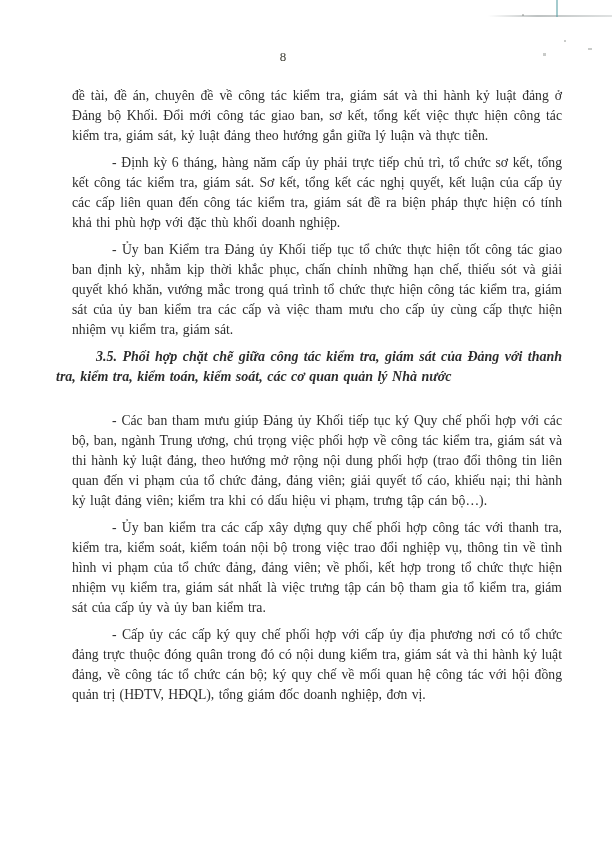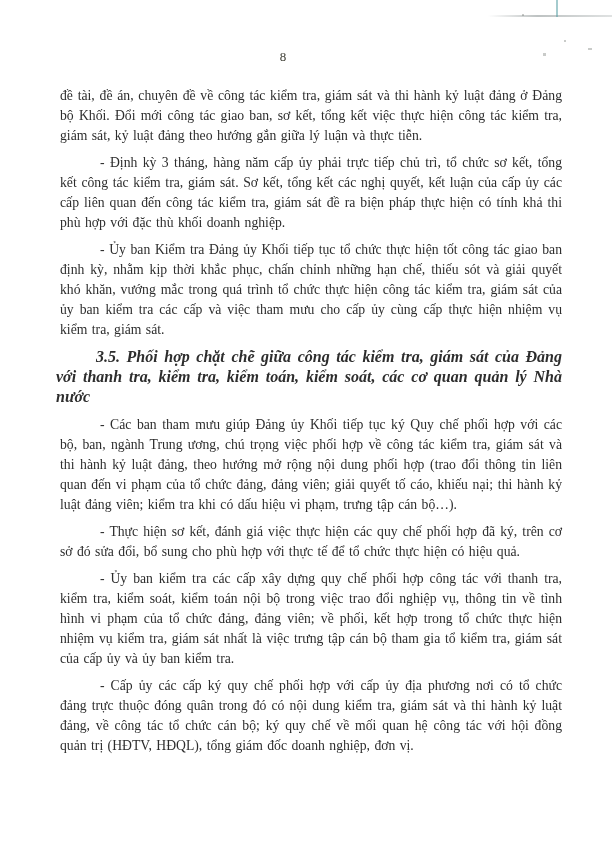--- a/index.html
+++ b/index.html
@@ -26,35 +26,35 @@
     font-size: 13px;
     color: #3a3a30;
   }
   .content {
     position: absolute;
     top: 86px;
     left: 56px;
     width: 506px;
   }
   .para {
-    margin: 0 0 7px 4px;
+    margin: 0 0 7px 16px;
     font-size: 13.7px;
     line-height: 20px;
     text-align: justify;
     text-justify: inter-word;
     word-spacing: 1px;
   }
   .para.indent {
     text-indent: 40px;
   }
   .para.heading {
     font-weight: bold;
     font-style: italic;
-    font-size: 16px;
-    margin: 3px 0 8px 0;
+    font-size: 14px;
+    margin: 3px 0 24px 0;
   }
   
   .scan-line-h {
     position: absolute;
     top: 15px;
     left: 488px;
     width: 124px;
     height: 2px;
     background: linear-gradient(to right, rgba(120,130,130,0), rgba(110,120,120,0.45) 40%, rgba(130,140,140,0.25));
     pointer-events: none;
@@ -84,28 +84,27 @@
   <div class="speck s1"></div>
   <div class="speck s2"></div>
   <div class="speck s3"></div>
   <div class="speck s4"></div>
 
   <div class="page-number-wrap">8</div>
 
   <div class="content">
     <p class="para">đề tài, đề án, chuyên đề về công tác kiểm tra, giám sát và thi hành kỷ luật đảng ở Đảng bộ Khối. Đổi mới công tác giao ban, sơ kết, tổng kết việc thực hiện công tác kiểm tra, giám sát, kỷ luật đảng theo hướng gắn giữa lý luận và thực tiễn.</p>
 
-    <p class="para indent">- Định kỳ 3 tháng, hàng năm cấp ủy phải trực tiếp chủ trì, tổ chức sơ kết, tổng kết công tác kiểm tra, giám sát. Sơ kết, tổng kết các nghị quyết, kết luận của cấp ủy các cấp liên quan đến công tác kiểm tra, giám sát đề ra biện pháp thực hiện có tính khả thi phù hợp với đặc thù khối doanh nghiệp.</p>
+    <p class="para indent">- Định kỳ 6 tháng, hàng năm cấp ủy phải trực tiếp chủ trì, tổ chức sơ kết, tổng kết công tác kiểm tra, giám sát. Sơ kết, tổng kết các nghị quyết, kết luận của cấp ủy các cấp liên quan đến công tác kiểm tra, giám sát đề ra biện pháp thực hiện có tính khả thi phù hợp với đặc thù khối doanh nghiệp.</p>
 
     <p class="para indent">- Ủy ban Kiểm tra Đảng ủy Khối tiếp tục tổ chức thực hiện tốt công tác giao ban định kỳ, nhằm kịp thời khắc phục, chấn chỉnh những hạn chế, thiếu sót và giải quyết khó khăn, vướng mắc trong quá trình tổ chức thực hiện công tác kiểm tra, giám sát của ủy ban kiểm tra các cấp và việc tham mưu cho cấp ủy cùng cấp thực hiện nhiệm vụ kiểm tra, giám sát.</p>
 
     <p class="para heading indent">3.5. Phối hợp chặt chẽ giữa công tác kiểm tra, giám sát của Đảng với thanh tra, kiểm tra, kiểm toán, kiểm soát, các cơ quan quản lý Nhà nước</p>
 
     <p class="para indent">- Các ban tham mưu giúp Đảng ủy Khối tiếp tục ký Quy chế phối hợp với các bộ, ban, ngành Trung ương, chú trọng việc phối hợp về công tác kiểm tra, giám sát và thi hành kỷ luật đảng, theo hướng mở rộng nội dung phối hợp (trao đổi thông tin liên quan đến vi phạm của tổ chức đảng, đảng viên; giải quyết tố cáo, khiếu nại; thi hành kỷ luật đảng viên; kiểm tra khi có dấu hiệu vi phạm, trưng tập cán bộ…).</p>
 
-    <p class="para indent">- Thực hiện sơ kết, đánh giá việc thực hiện các quy chế phối hợp đã ký, trên cơ sở đó sửa đổi, bổ sung cho phù hợp với thực tế để tổ chức thực hiện có hiệu quả.</p>
 
     <p class="para indent">- Ủy ban kiểm tra các cấp xây dựng quy chế phối hợp công tác với thanh tra, kiểm tra, kiểm soát, kiểm toán nội bộ trong việc trao đổi nghiệp vụ, thông tin về tình hình vi phạm của tổ chức đảng, đảng viên; về phối, kết hợp trong tổ chức thực hiện nhiệm vụ kiểm tra, giám sát nhất là việc trưng tập cán bộ tham gia tổ kiểm tra, giám sát của cấp ủy và ủy ban kiểm tra.</p>
 
     <p class="para indent">- Cấp ủy các cấp ký quy chế phối hợp với cấp ủy địa phương nơi có tổ chức đảng trực thuộc đóng quân trong đó có nội dung kiểm tra, giám sát và thi hành kỷ luật đảng, về công tác tổ chức cán bộ; ký quy chế về mối quan hệ công tác với hội đồng quản trị (HĐTV, HĐQL), tổng giám đốc doanh nghiệp, đơn vị.</p>
   </div>
 
 </div>
 
 </body></html>

